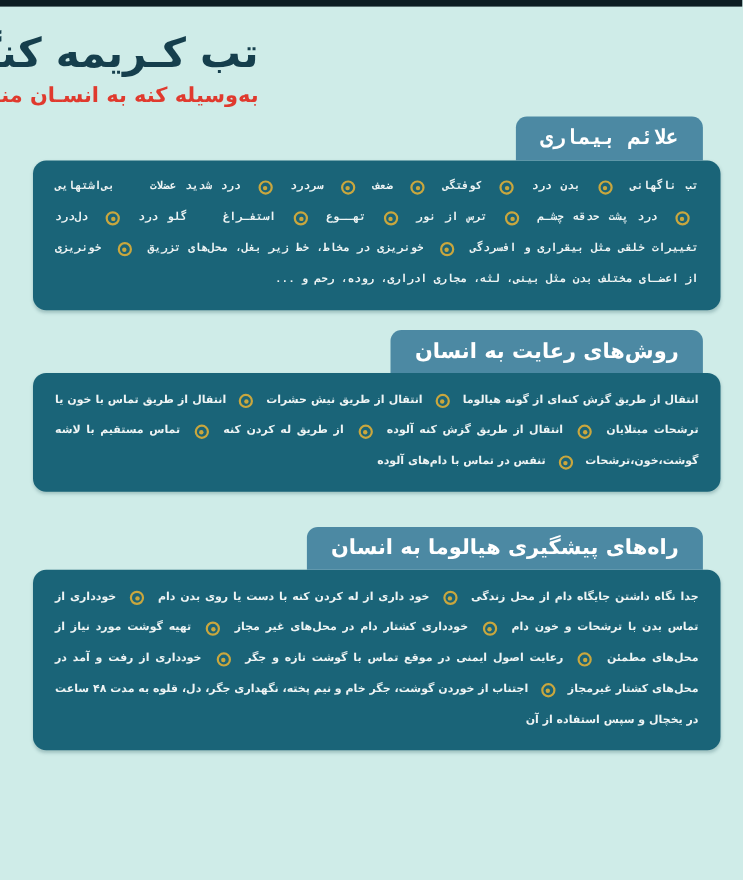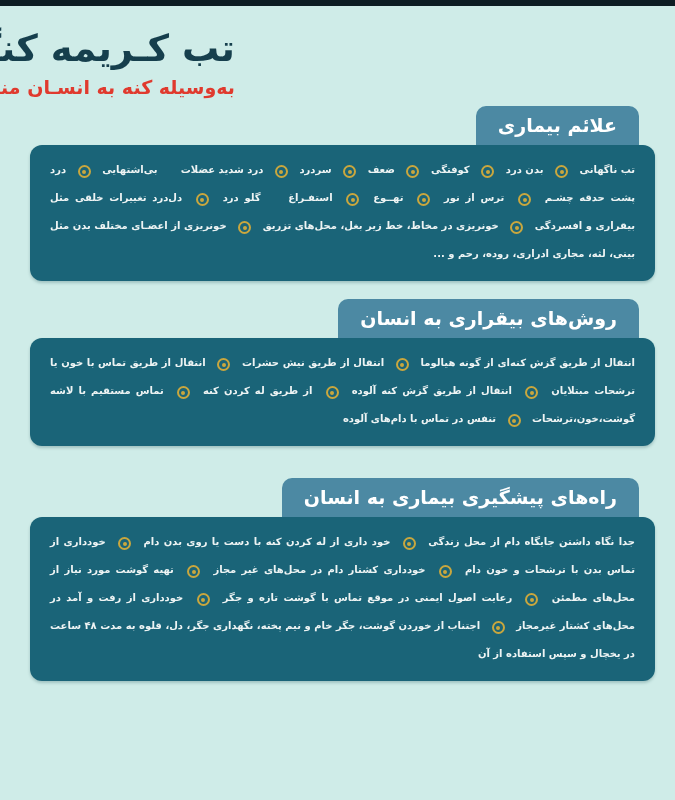--- a/index.html
+++ b/index.html
@@ -32,21 +32,21 @@
     margin-top: 5px;
     font-size: 19px;
     font-weight: bold;
     color: var(--subtitle-red, #e03a2e);
   }
   .block {
     direction: rtl;
     margin: 0 20px 0 30px;
     text-align: right;
   }
-  .block-symptoms    { margin-top: 8px; }
+  .block-symptoms    { margin-top: 8px; font-family: Liberation Mono, monospace; }
   .block-transmission{ margin-top: 18px; }
   .block-prevention  { margin-top: 32px; }
   .tab {
     display: inline-block;
     background: var(--tab-bg, #4c89a3);
     color: var(--tab-text, #ffffff);
     font-size: 19px;
     font-weight: bold;
     padding: 8px 22px 9px 22px;
     margin-left: 16px; 
@@ -103,27 +103,27 @@
   <div class="tab">
     <span>علائم بیماری</span>
   </div>
   <div class="box">
     <p class="items"><span class="item">تب ناگهانی</span> <span class="bullet"></span> <span class="item">بدن درد</span> <span class="bullet"></span> <span class="item">کوفتگی</span> <span class="bullet"></span> <span class="item">ضعف</span> <span class="bullet"></span> <span class="item">سردرد</span> <span class="bullet"></span> <span class="item">درد شدید عضلات</span> <span class="gap"></span> <span class="item">بی‌اشتهایی</span> <span class="bullet"></span> <span class="item">درد پشت حدقه چشـم</span> <span class="bullet"></span> <span class="item">ترس از نور</span> <span class="bullet"></span> <span class="item">تهــوع</span> <span class="bullet"></span> <span class="item">استفـراغ</span> <span class="gap"></span> <span class="item">گلو درد</span> <span class="bullet"></span> <span class="item">دل‌درد تغییرات خلقی مثل بیقراری و افسردگی</span> <span class="bullet"></span> <span class="item">خونریزی در مخاط، خط زیر بغل، محل‌های تزریق</span> <span class="bullet"></span> <span class="item">خونریزی از اعضـای مختلف بدن مثل بینی، لثه، مجاری ادراری، روده، رحم و ...</span></p>
   </div>
 </section>
 
 <section class="block block-transmission">
   <div class="tab">
-    <span>روش‌های بیقراری به انسان</span>
+    <span>روش‌های رعایت به انسان</span>
   </div>
   <div class="box">
     <p class="items"><span class="item">انتقال از طریق گزش کنه‌ای از گونه هیالوما</span> <span class="bullet"></span> <span class="item">انتقال از طریق نیش حشرات</span> <span class="bullet"></span> <span class="item">انتقال از طریق تماس با خون یا ترشحات مبتلایان</span> <span class="bullet"></span> <span class="item">انتقال از طریق گزش کنه آلوده</span> <span class="bullet"></span> <span class="item">از طریق له کردن کنه</span> <span class="bullet"></span> <span class="item">تماس مستقیم با لاشه گوشت،خون،ترشحات</span> <span class="bullet"></span> <span class="item">تنفس در تماس با دام‌های آلوده</span></p>
   </div>
 </section>
 
 <section class="block block-prevention">
   <div class="tab">
-    <span>راه‌های پیشگیری بیماری به انسان</span>
+    <span>راه‌های پیشگیری هیالوما به انسان</span>
   </div>
   <div class="box">
     <p class="items"><span class="item">جدا نگاه داشتن جایگاه دام از محل زندگی</span> <span class="bullet"></span> <span class="item">خود داری از له کردن کنه با دست یا روی بدن دام</span> <span class="bullet"></span> <span class="item">خودداری از تماس بدن با ترشحات و خون دام</span> <span class="bullet"></span> <span class="item">خودداری کشتار دام در محل‌های غیر مجاز</span> <span class="bullet"></span> <span class="item">تهیه گوشت مورد نیاز از محل‌های مطمئن</span> <span class="bullet"></span> <span class="item">رعایت اصول ایمنی در موقع تماس با گوشت تازه و جگر</span> <span class="bullet"></span> <span class="item">خودداری از رفت و آمد در محل‌های کشتار غیرمجاز</span> <span class="bullet"></span> <span class="item">اجتناب از خوردن گوشت، جگر خام و نیم پخته، نگهداری جگر، دل، قلوه به مدت ۴۸ ساعت در یخچال و سپس استفاده از آن</span></p>
   </div>
 </section>
 
 </body></html>

